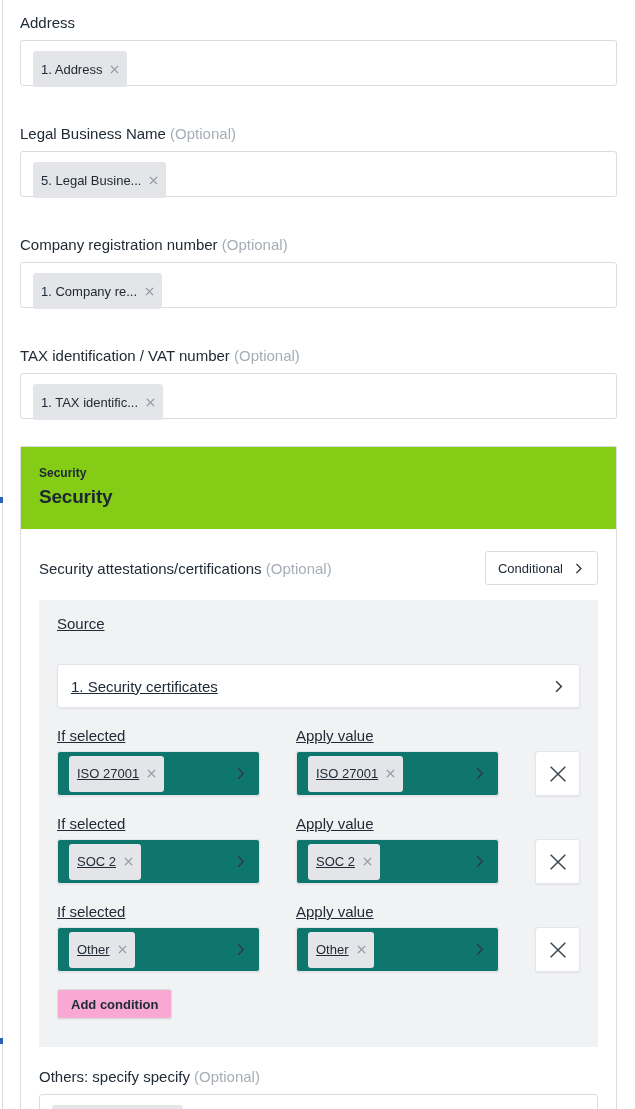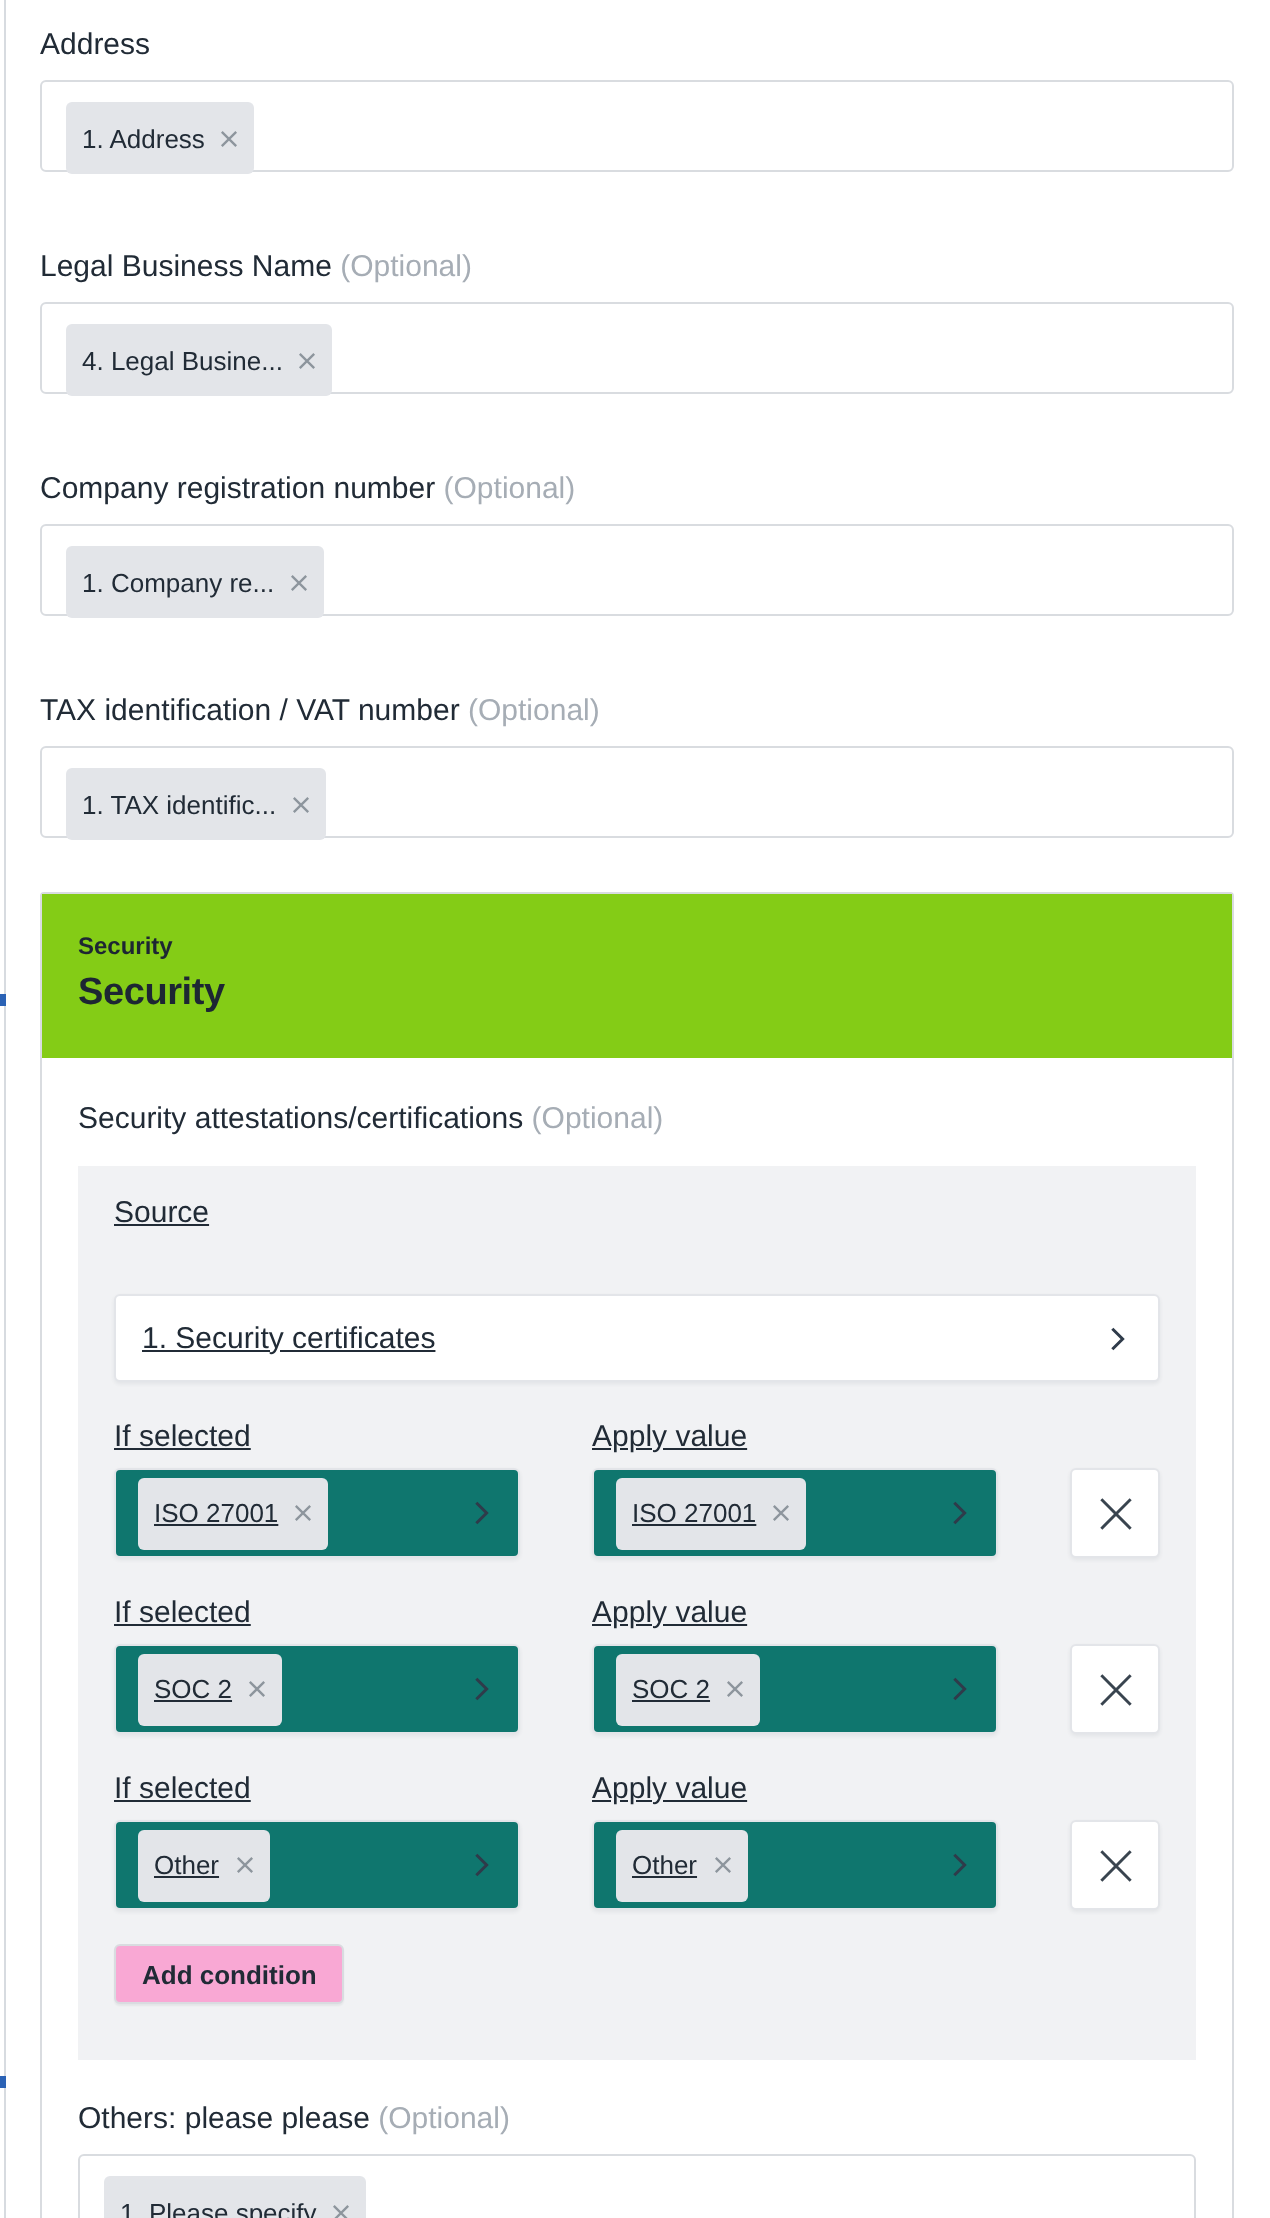--- a/index.html
+++ b/index.html
@@ -98,21 +98,21 @@
             <path d="M1 1 L9 9 M9 1 L1 9" stroke="#8d959d" stroke-width="1.3"></path>
           </svg>
       </span>
     </div>
   </div>
 
   <div class="field">
     <div class="field-label"><span>Legal Business Name</span> <span class="optional">(Optional)</span></div>
     <div class="text-input">
       <span class="tag">
-        <span>4. Legal Busine...</span>
+        <span>5. Legal Busine...</span>
         <svg width="9" height="9" viewBox="0 0 10 10">
             <path d="M1 1 L9 9 M9 1 L1 9" stroke="#8d959d" stroke-width="1.3"></path>
           </svg>
       </span>
     </div>
   </div>
 
   <div class="field">
     <div class="field-label"><span>Company registration number</span> <span class="optional">(Optional)</span></div>
     <div class="text-input">
@@ -142,20 +142,26 @@
       <div class="eyebrow">Security</div>
       <div class="card-title">Security</div>
     </div>
 
     <div class="card-body">
 
       <div class="question-row">
         <div class="question-label">
           <span>Security attestations/certifications</span>
           <span class="optional">(Optional)</span>
+        </div>
+        <div class="conditional-btn">
+          <span>Conditional</span>
+          <svg width="13" height="13" viewBox="0 0 16 16">
+              <path d="M5.5 2.5 L11 8 L5.5 13.5" fill="none" stroke="#2f3b4a" stroke-width="1.7"></path>
+            </svg>
         </div>
       </div>
 
       <div class="panel">
 
         <div class="panel-label">Source</div>
         <div class="selectbox">
           <span>1. Security certificates</span>
           <svg width="15" height="15" viewBox="0 0 16 16">
               <path d="M5.5 2.5 L11 8 L5.5 13.5" fill="none" stroke="#2f3b4a" stroke-width="1.6"></path>
@@ -265,21 +271,21 @@
                 <path d="M4 4 L20 20 M20 4 L4 20" stroke="#39444f" stroke-width="1.6"></path>
               </svg>
           </button>
         </div>
 
         <button class="add-btn">Add condition</button>
       </div>
 
       <div class="others">
         <div class="field-label">
-          <span>Others: please please</span>
+          <span>Others: specify specify</span>
           <span class="optional">(Optional)</span>
         </div>
         <div class="text-input">
           <span class="tag">
             <span>1. Please specify</span>
             <svg width="9" height="9" viewBox="0 0 10 10">
                 <path d="M1 1 L9 9 M9 1 L1 9" stroke="#8d959d" stroke-width="1.3"></path>
               </svg>
           </span>
         </div>

